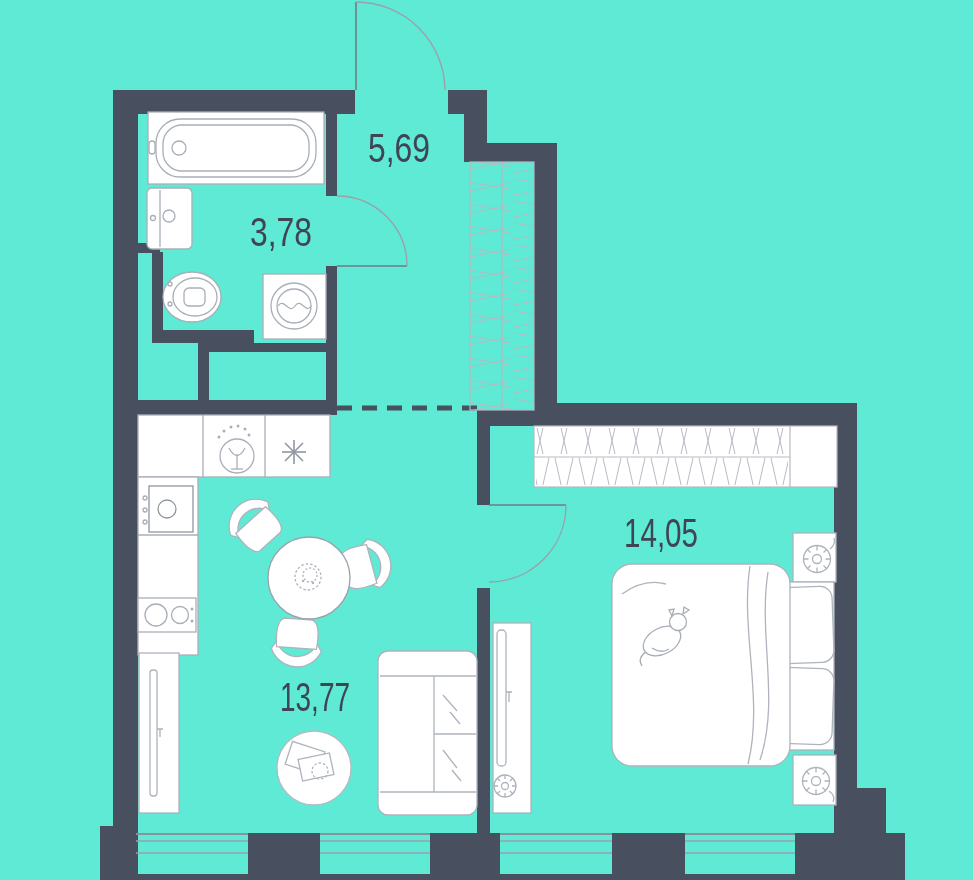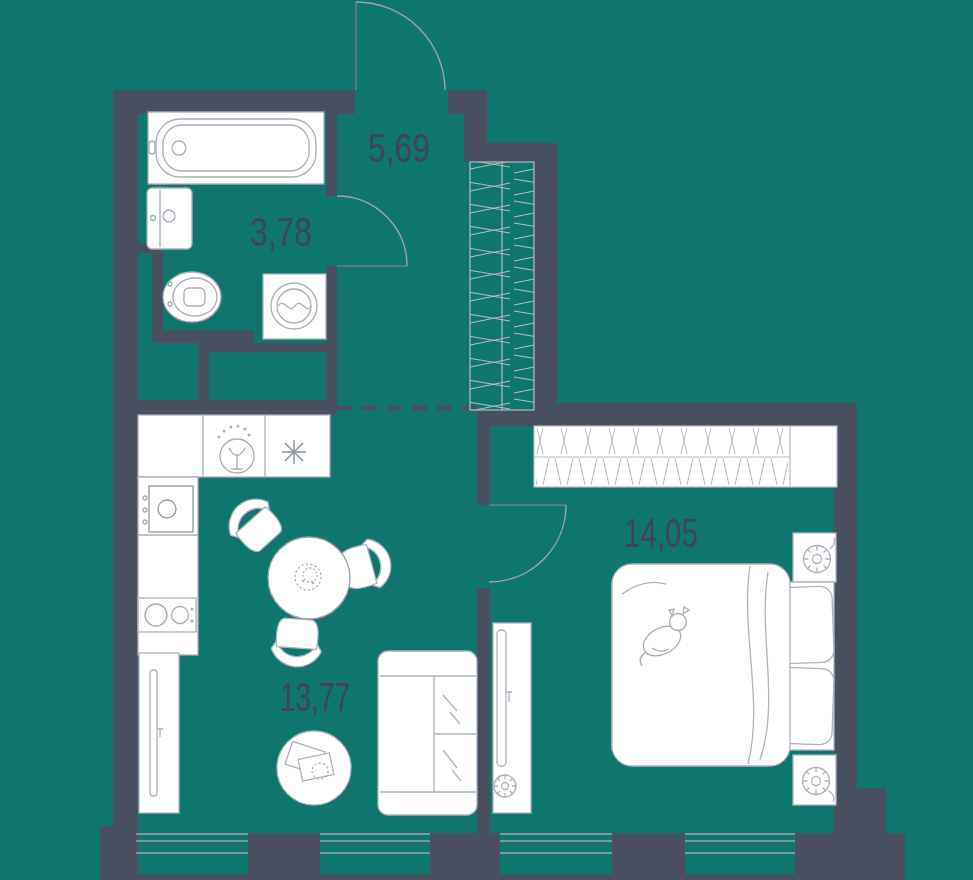--- a/index.html
+++ b/index.html
@@ -1,16 +1,16 @@
 <!DOCTYPE html>
 <html><head>
 <meta charset="utf-8">
 <style>
   html,body{margin:0;padding:0;background:#fdfdfd;}
-  .stage{width:973px;height:880px;position:relative;background:#0f766e;overflow:hidden;}
+  .stage{width:973px;height:880px;position:relative;background:#5eead4;overflow:hidden;}
   svg{display:block;}
   text.area-label{
     font-family:"Liberation Sans", sans-serif;
     fill:#3f4555;
     font-size:40px;
     font-weight:400;
   }
 </style>
 </head>
 <body>

